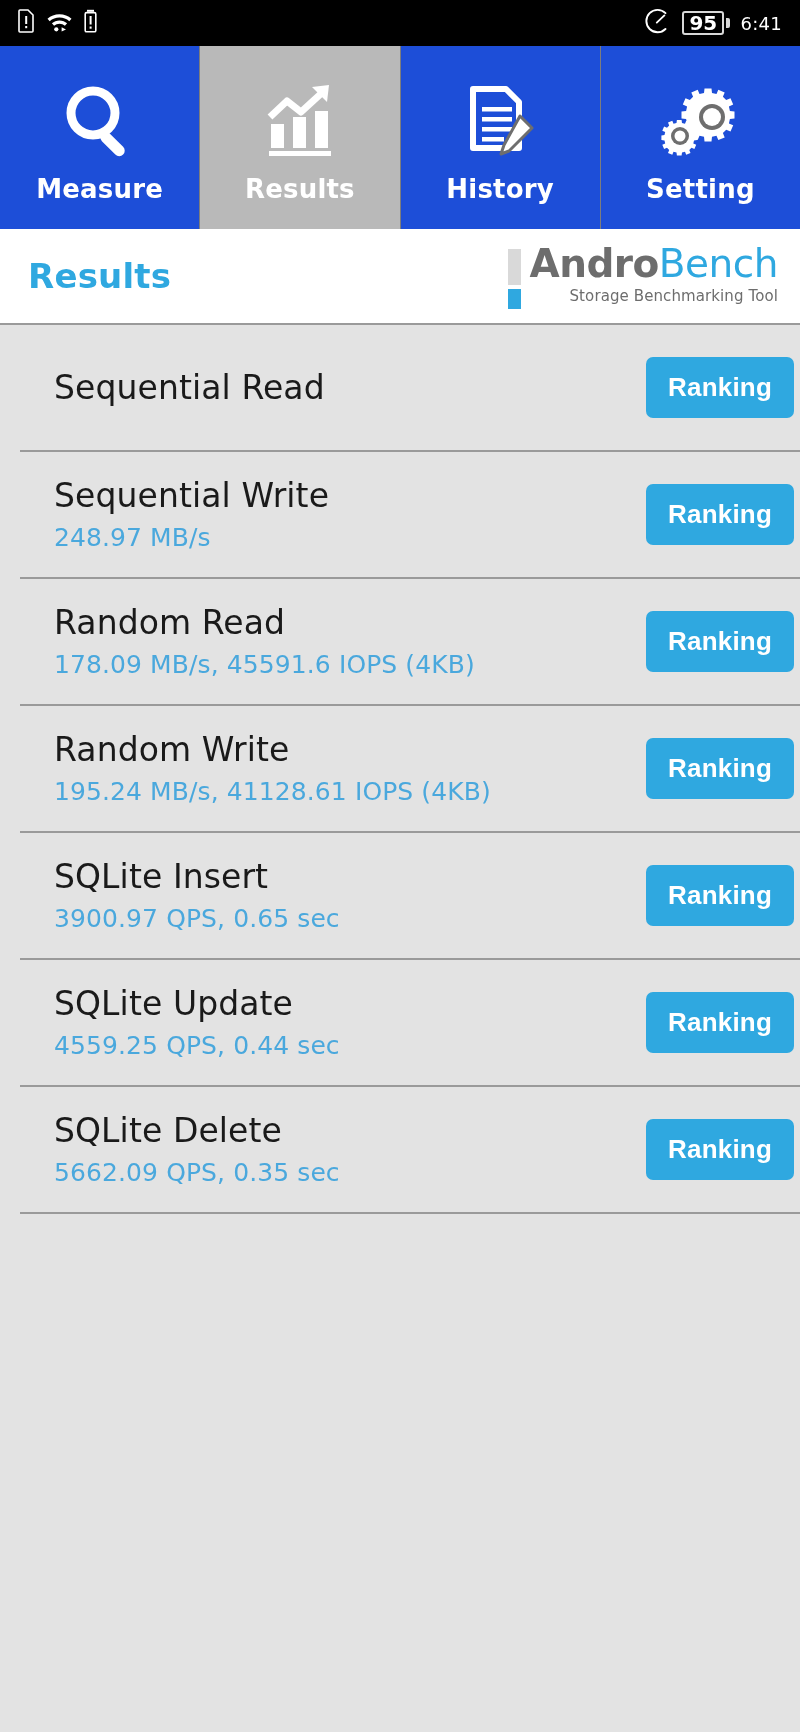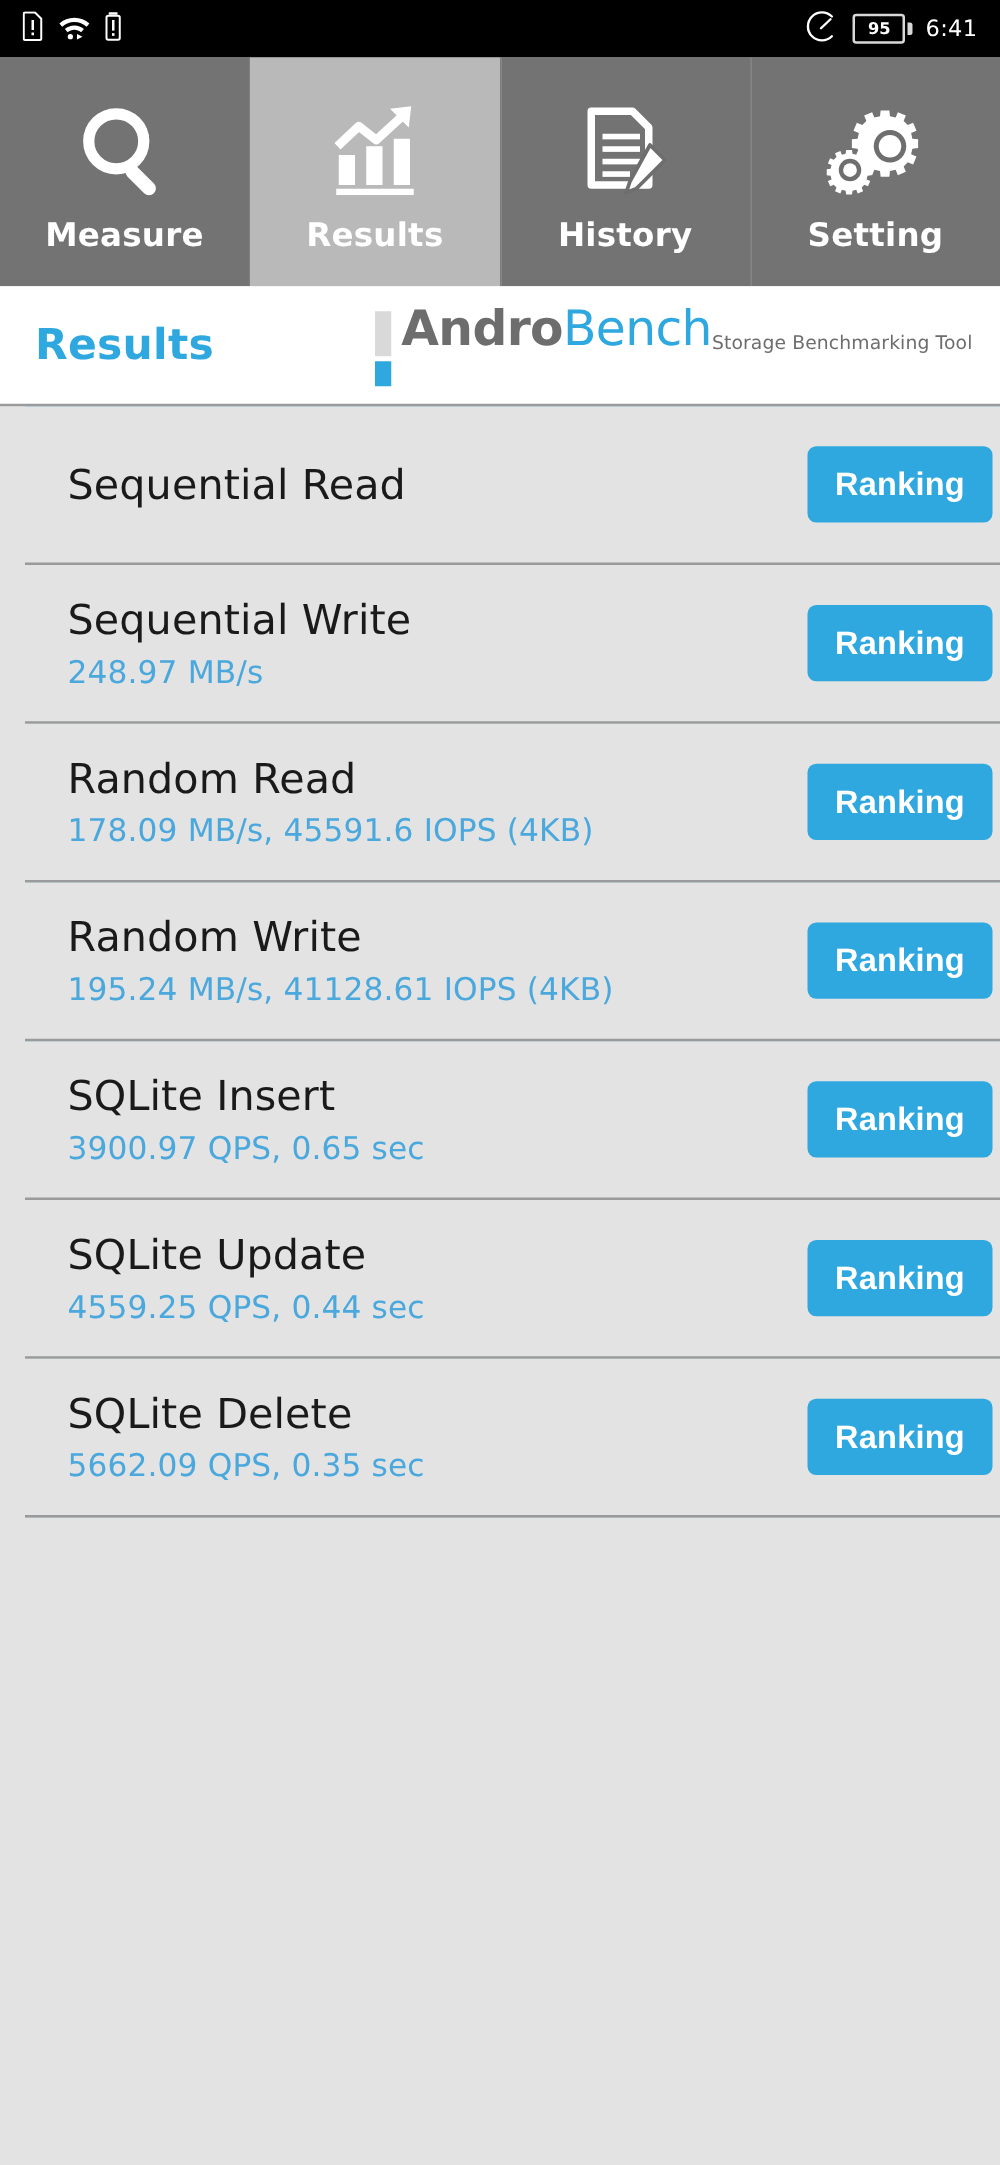--- a/index.html
+++ b/index.html
@@ -25,28 +25,28 @@
     font-size: 18px; color: #fff; letter-spacing: .3px;
     font-family: "DejaVu Sans", "Liberation Sans", sans-serif;
   }
   .batt-wrap { display:flex; align-items:center; }
   .batt-body {
     border: 2px solid #d8d8d8; border-radius: 3px;
     height: 24px; padding: 0 3px;
     display: flex; align-items: center; justify-content: center;
     min-width: 42px;
   }
-  .batt-pct { font-size: 13px; font-weight: bold; color: #fff; line-height: 1; }
+  .batt-pct { font-size: 20px; font-weight: bold; color: #fff; line-height: 1; }
   .batt-tip { width: 4px; height: 10px; background:#d8d8d8; margin-left: 2px; border-radius:0 2px 2px 0; }
 
   
   .tabbar { display: flex; width: 100%; height: 183px; }
   .tab {
     flex: 1 1 0;
-    background: #737373;
+    background: #1d4ed8;
     border-right: 1px solid #7d7d7d;
     display: flex; flex-direction: column;
     align-items: center; justify-content: center;
     padding-top: 6px;
     cursor: pointer;
   }
   .tab:last-child { border-right: none; }
   .tab.active { background: #b9b9b9; }
   .tab-icon { height: 88px; display: flex; align-items: center; justify-content: center; }
   .tab.active .tab-icon svg { fill: #fff; }
@@ -65,21 +65,21 @@
     border-bottom: 2px solid #9a9a9a;
   }
   .page-title {
     font-size: 34px; font-weight: bold; color: #2fa8e0;
     letter-spacing: .2px;
   }
   .logo { margin-left: auto; display: flex; align-items: flex-start; }
   .logo-bar { width: 13px; margin-right: 8px; margin-top: 5px; }
   .logo-bar .seg-top { height: 36px; background: #d9d9d9; }
   .logo-bar .seg-bot { height: 20px; background: #2fa8e0; margin-top: 4px; }
-  .logo-text { display: flex; flex-direction: row; align-items: flex-end; }
+  .logo-text { display: flex; flex-direction: column; align-items: flex-end; }
   .logo-main { font-size: 39px; font-weight: bold; line-height: 1.0; letter-spacing: -0.5px; }
   .logo-andro { color: #6d6d6d; }
   .logo-bench { color: #2fa8e0; font-weight: normal; }
   .logo-sub { font-size: 15px; color: #6d6d6d; margin-top: 4px; letter-spacing: .1px; text-align: right; }
 
   
   .list { width: 100%; background: #0369a1; margin-left: 20px; }
   .row {
     position: relative;
     display: flex; align-items: center;

